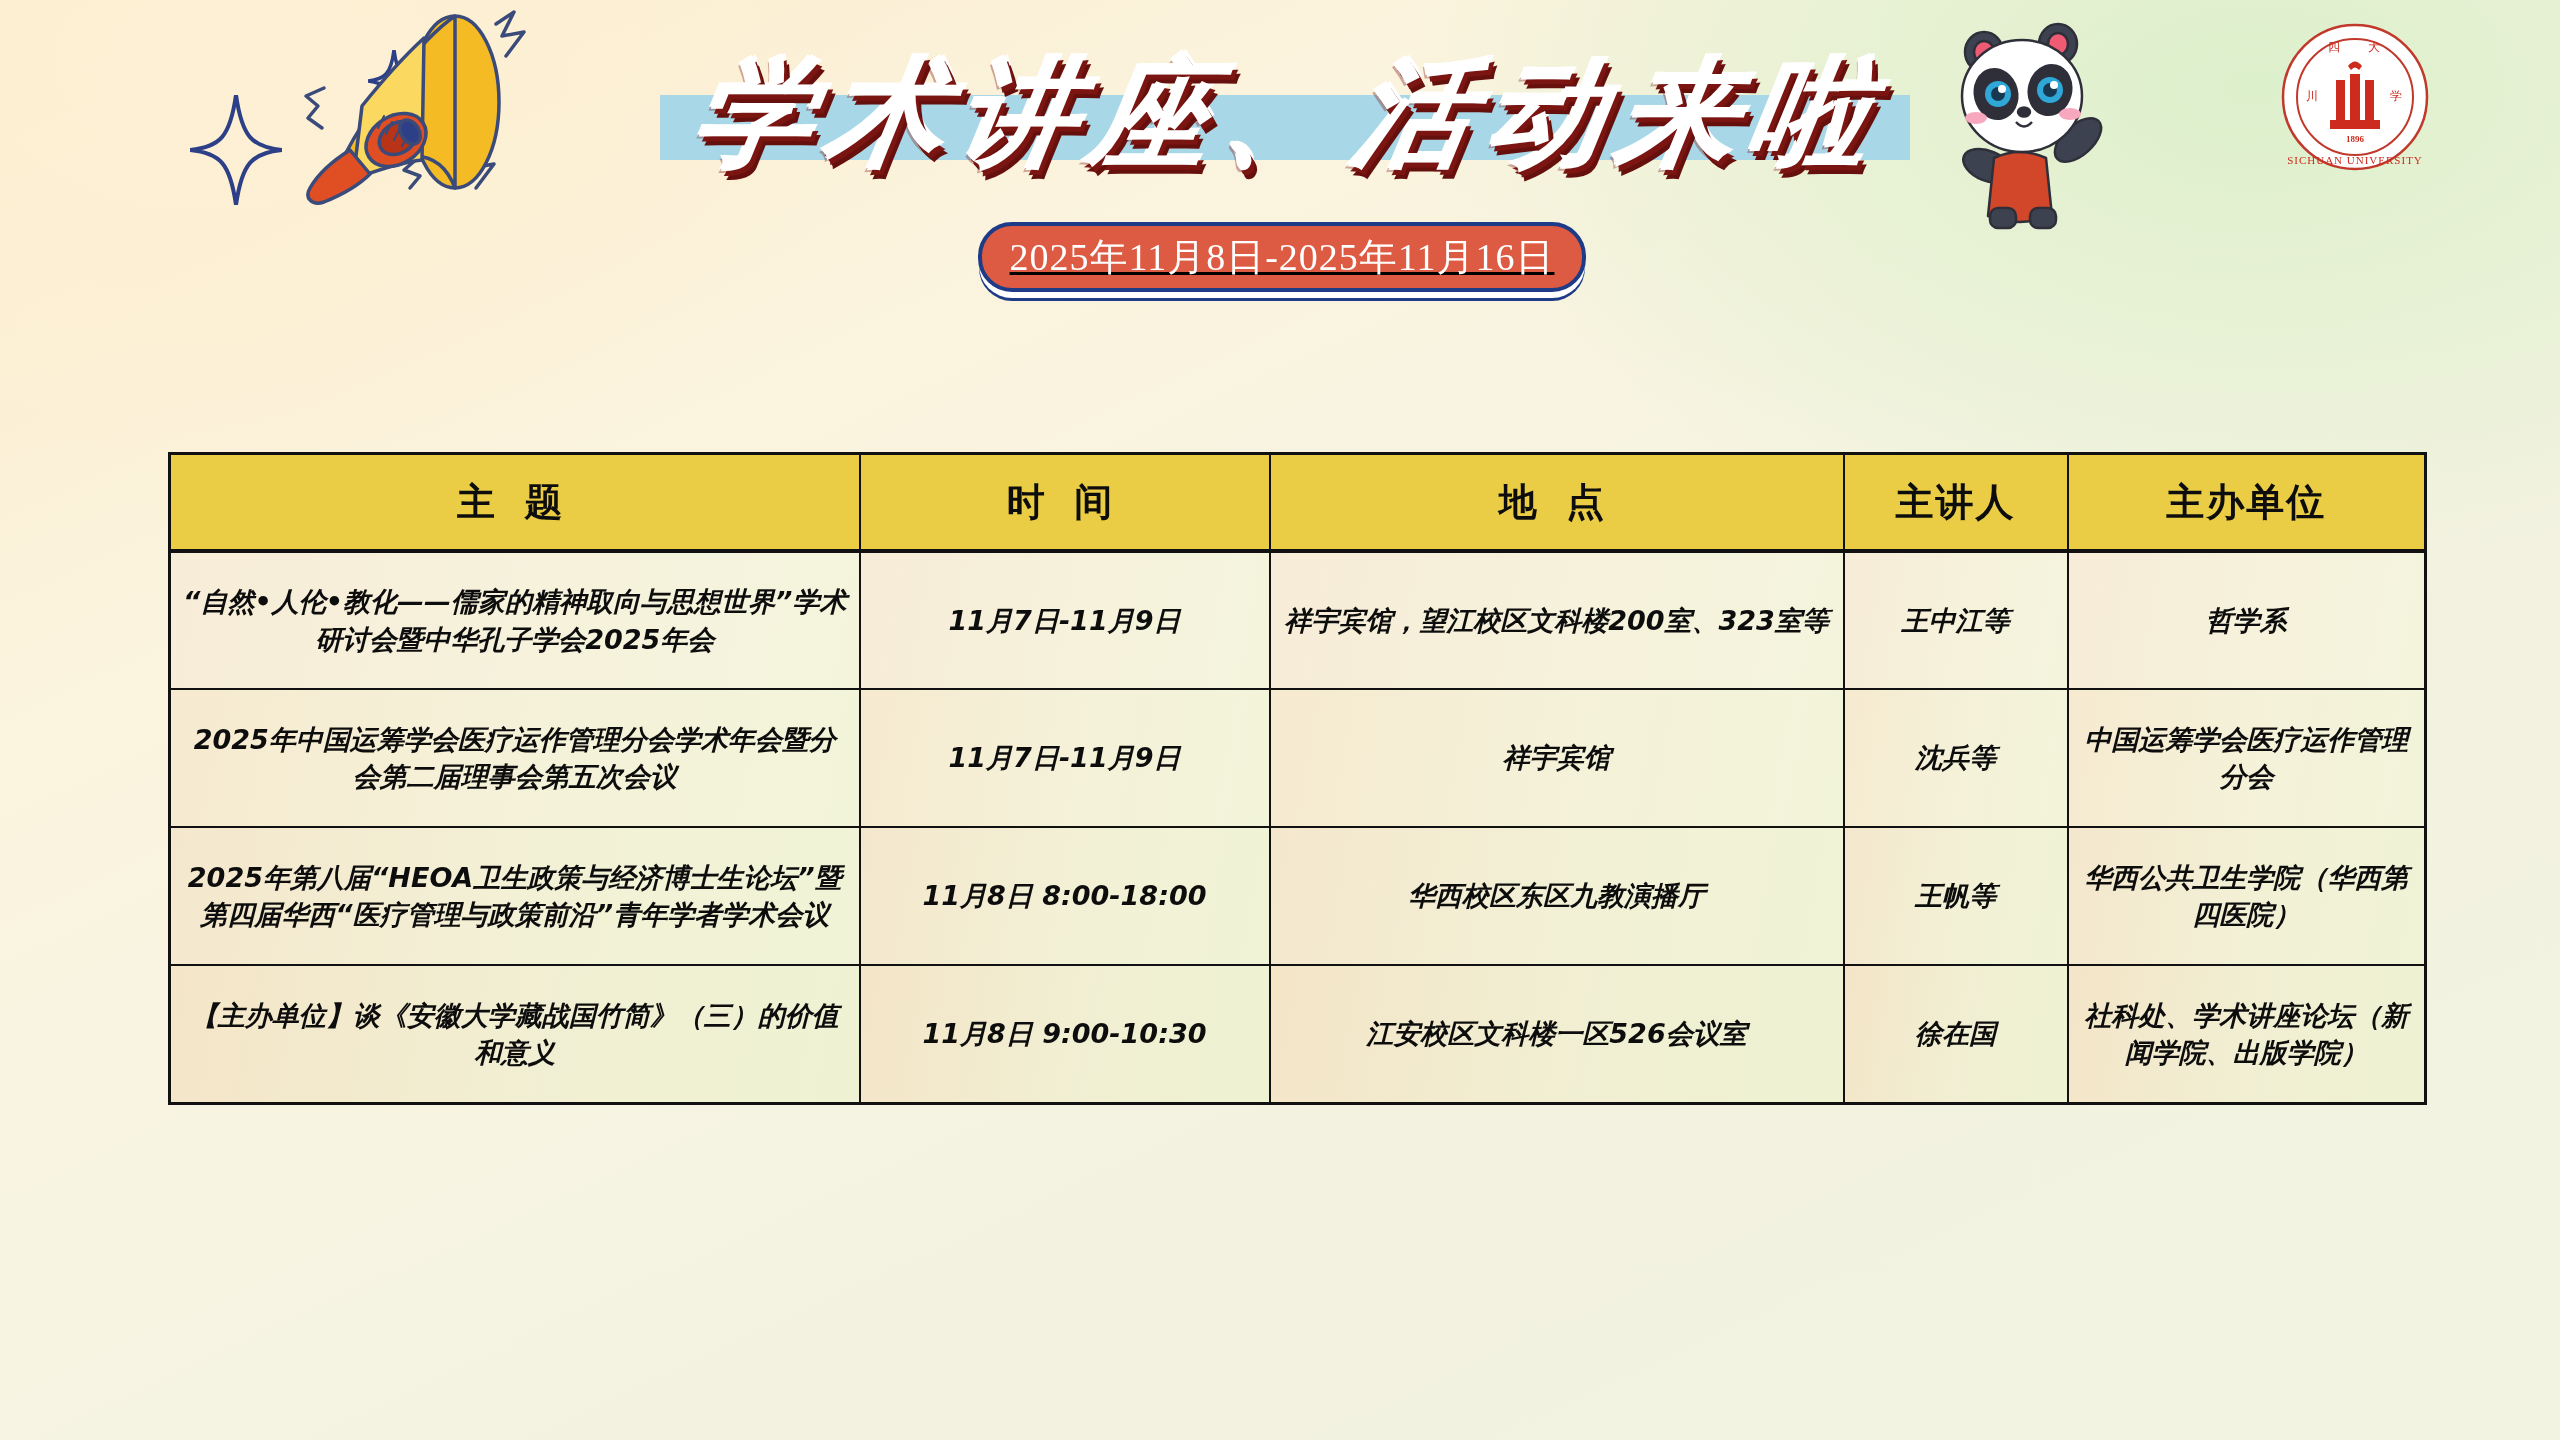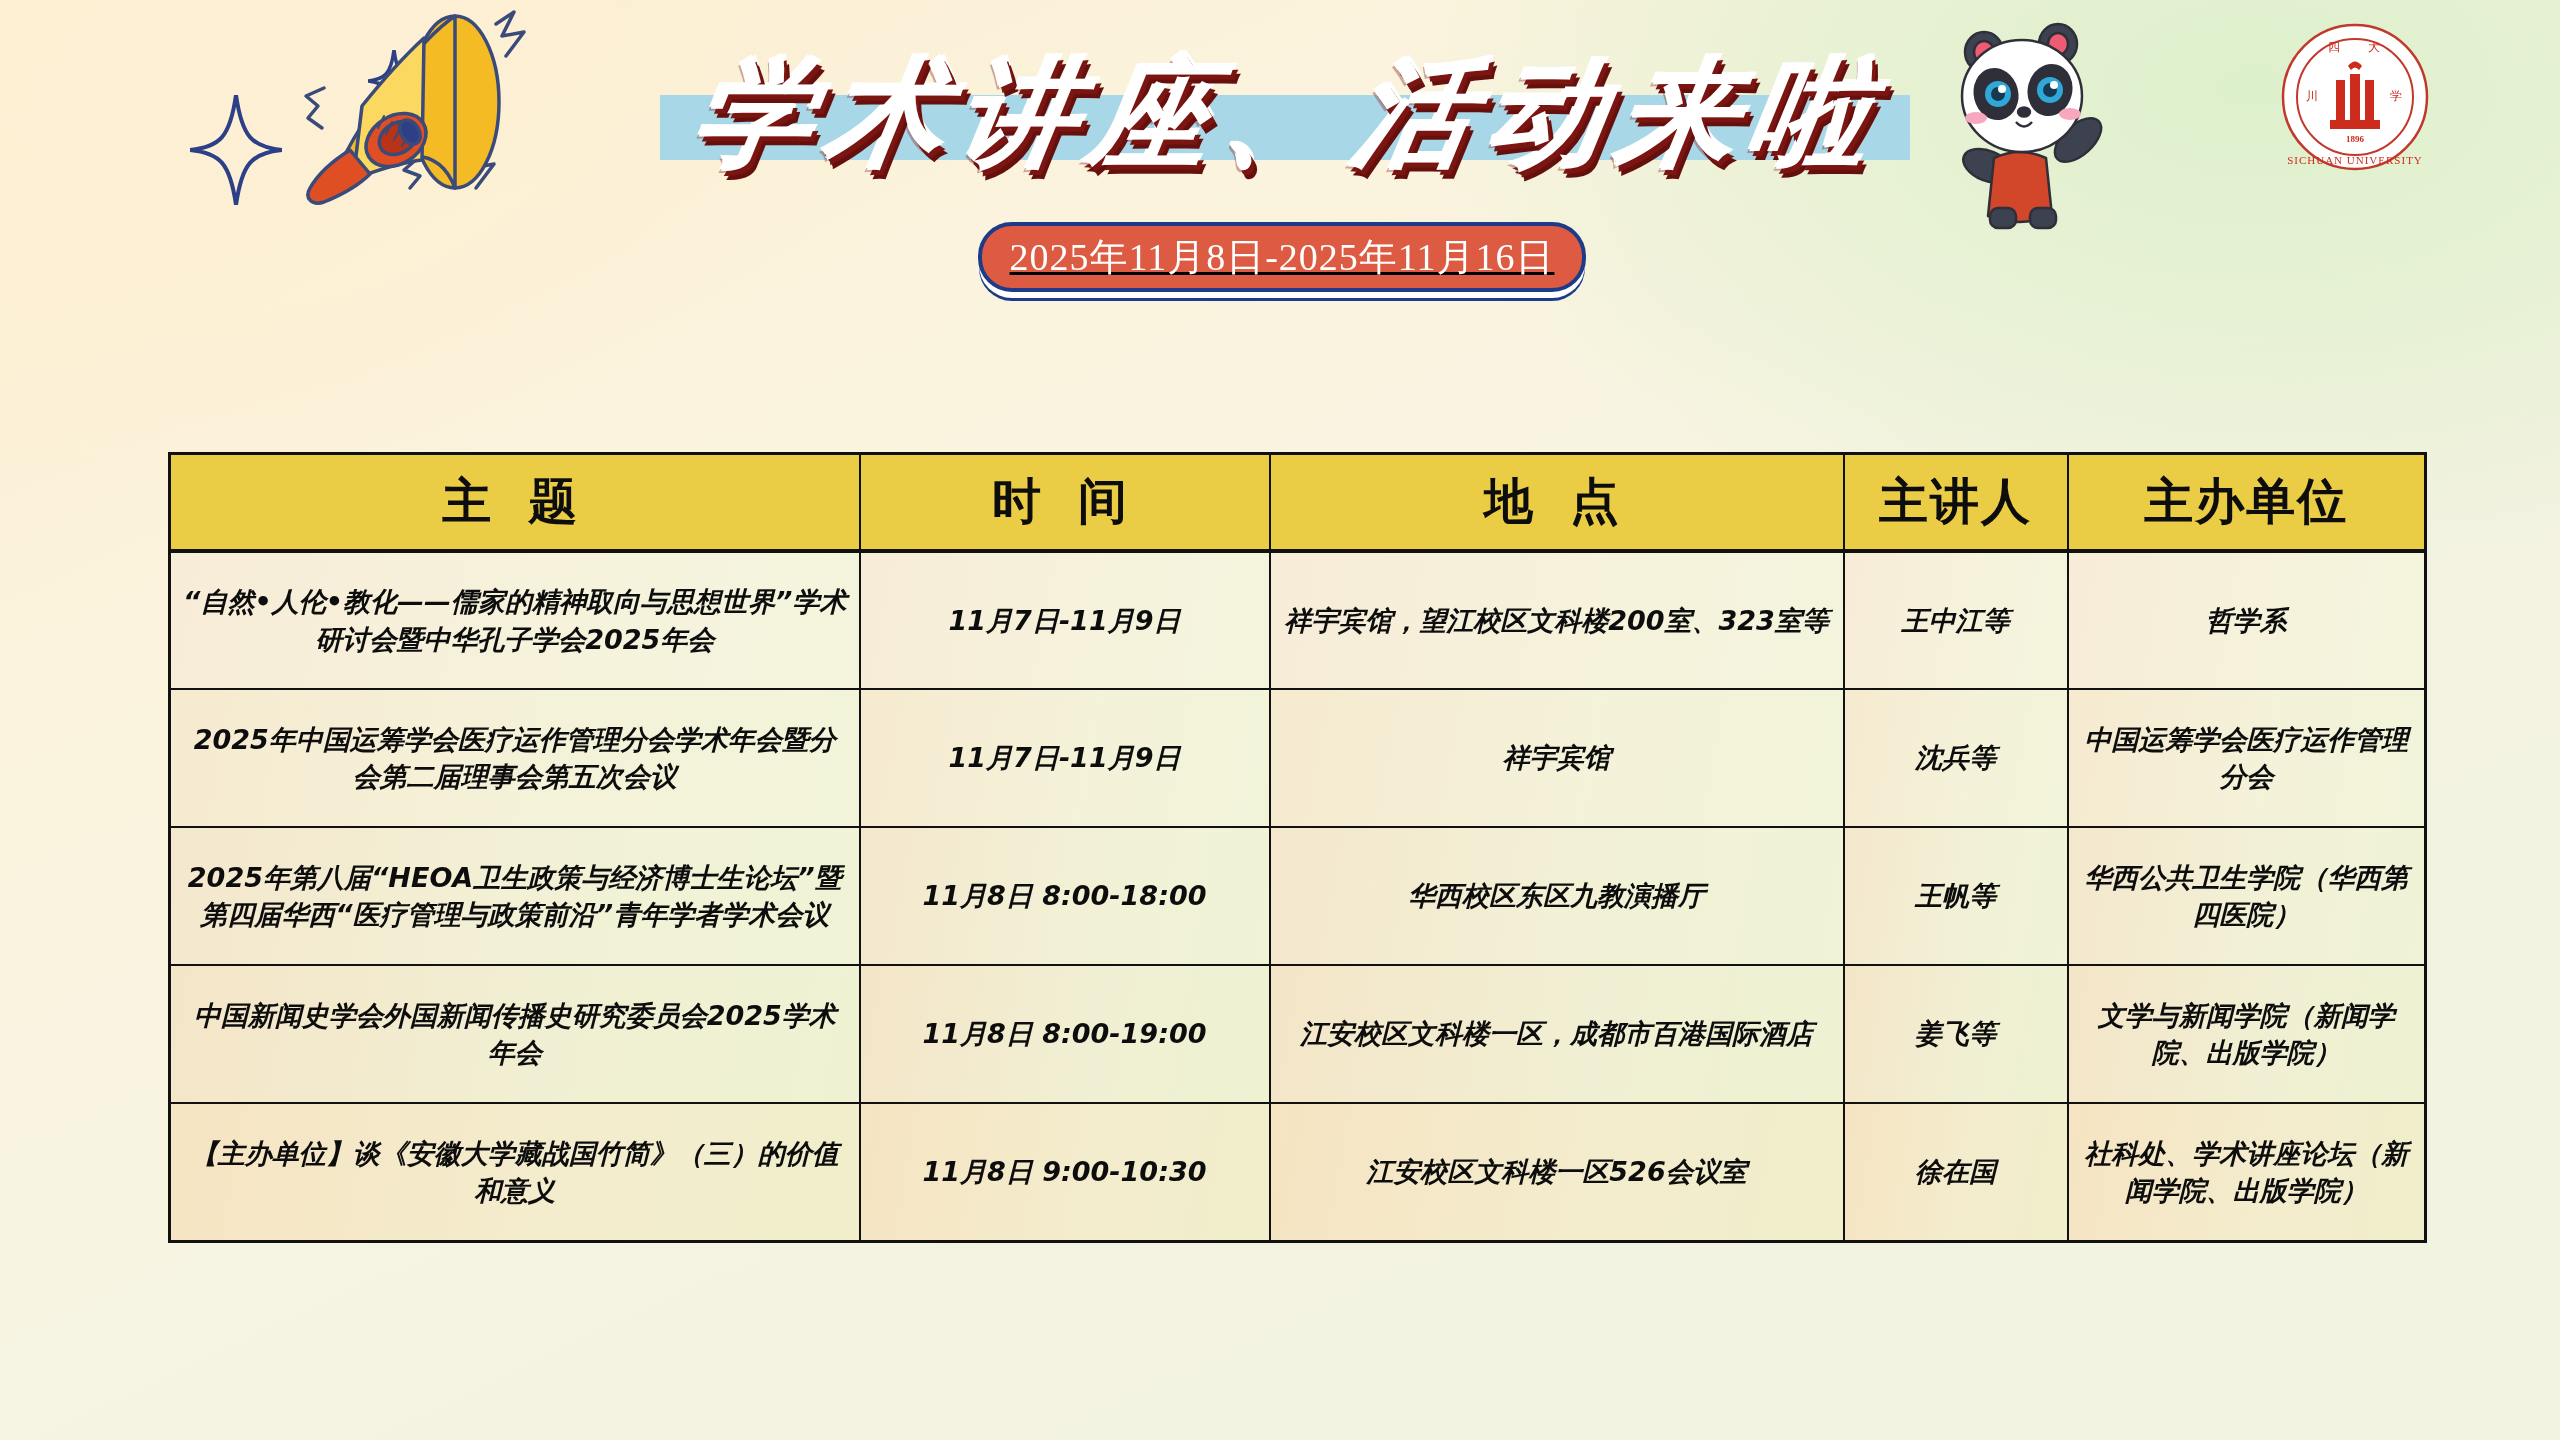--- a/index.html
+++ b/index.html
@@ -157,23 +157,24 @@
     padding: 8px 10px;
     font-family: "DejaVu Sans", "Liberation Sans", sans-serif;
     font-weight: bold;
     color: #0d0d0d;
     line-height: 1.38;
     word-break: break-all;
   }
   thead th {
     background: #ebcd45;
     height: 78px;
-    font-size: 49px;
+    font-size: 38px;
     letter-spacing: 10px;
     border-bottom: 4px solid #111;
+    font-family: Liberation Serif, serif;
   }
   thead th.tight { letter-spacing: 2px; text-align: center; }
 
   tbody td { font-size: 27px; }
   tbody tr { height: 138px; font-style: italic; }
 
   
   col.c-topic   { width: 690px; }
   col.c-time    { width: 410px; }
   col.c-place   { width: 574px; }
@@ -322,27 +323,20 @@
           <td>中国运筹学会医疗运作管理分会</td>
         </tr>
         <tr>
           <td>2025年第八届“HEOA卫生政策与经济博士生论坛”暨第四届华西“医疗管理与政策前沿”青年学者学术会议</td>
           <td>11月8日 8:00-18:00</td>
           <td>华西校区东区九教演播厅</td>
           <td>王帆等</td>
           <td>华西公共卫生学院（华西第四医院）</td>
         </tr>
         <tr>
-          <td>中国新闻史学会外国新闻传播史研究委员会2025学术年会</td>
-          <td>11月8日 8:00-19:00</td>
-          <td>江安校区文科楼一区，成都市百港国际酒店</td>
-          <td>姜飞等</td>
-          <td>文学与新闻学院（新闻学院、出版学院）</td>
-        </tr>
-        <tr>
           <td>【主办单位】谈《安徽大学藏战国竹简》（三）的价值和意义</td>
           <td>11月8日 9:00-10:30</td>
           <td>江安校区文科楼一区526会议室</td>
           <td>徐在国</td>
           <td>社科处、学术讲座论坛（新闻学院、出版学院）</td>
         </tr>
       </tbody>
     </table>
   </div>
 

